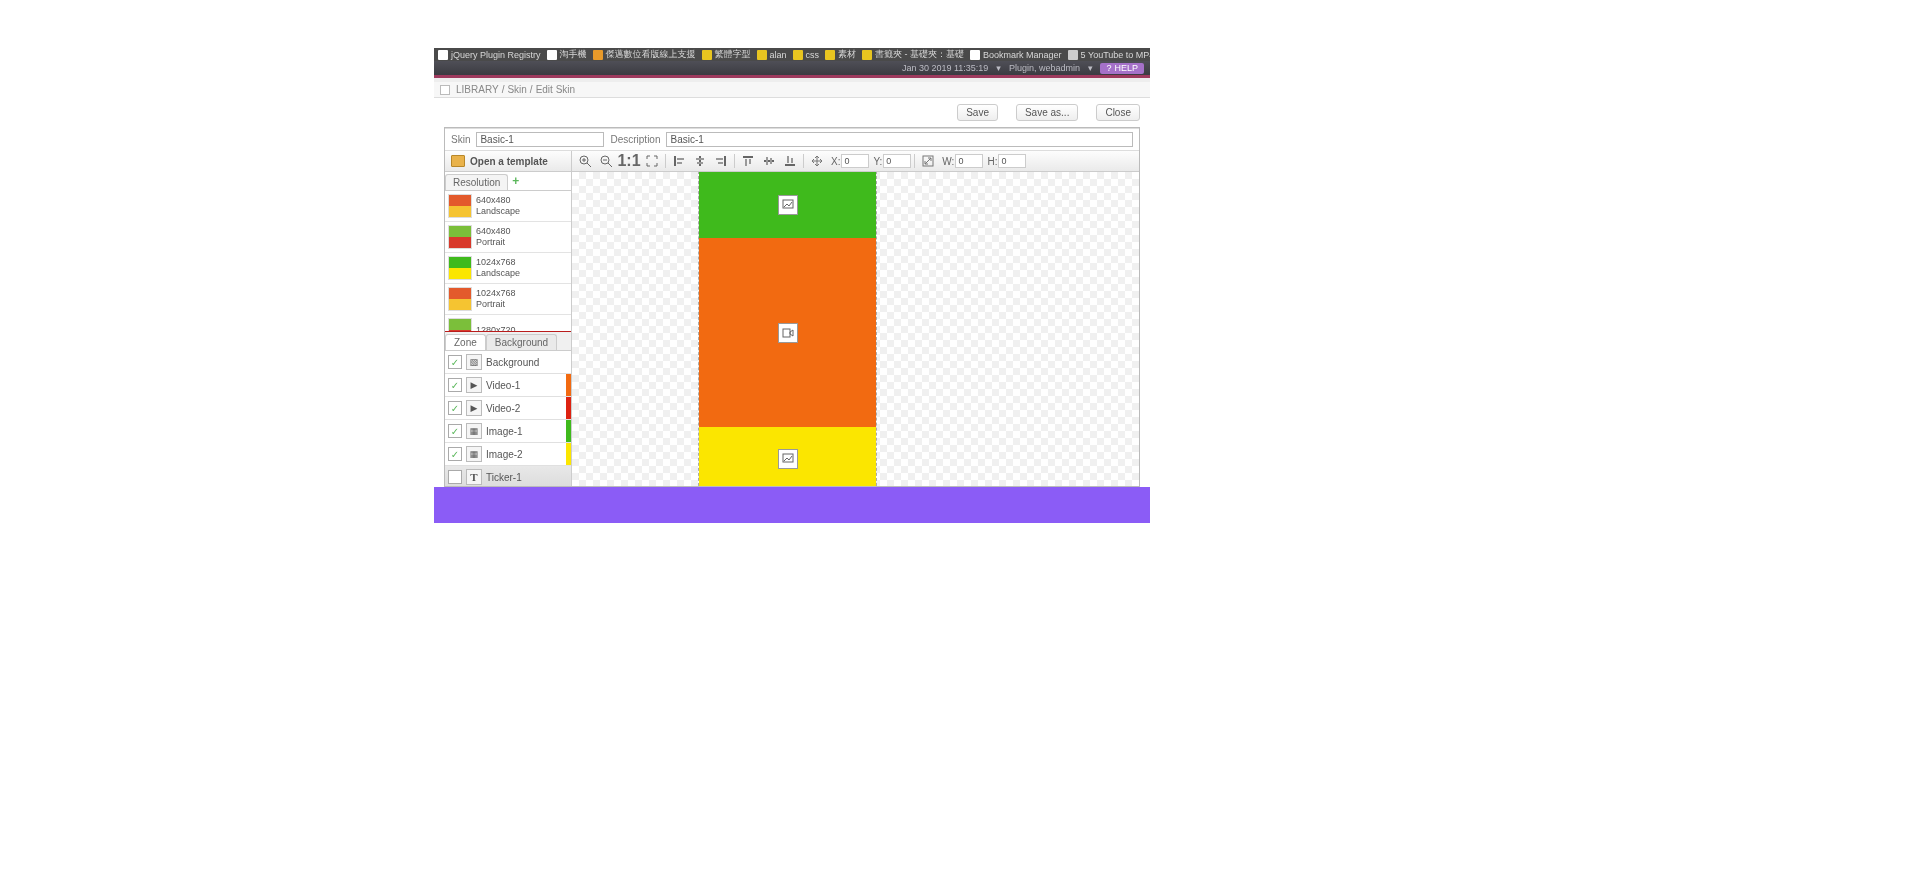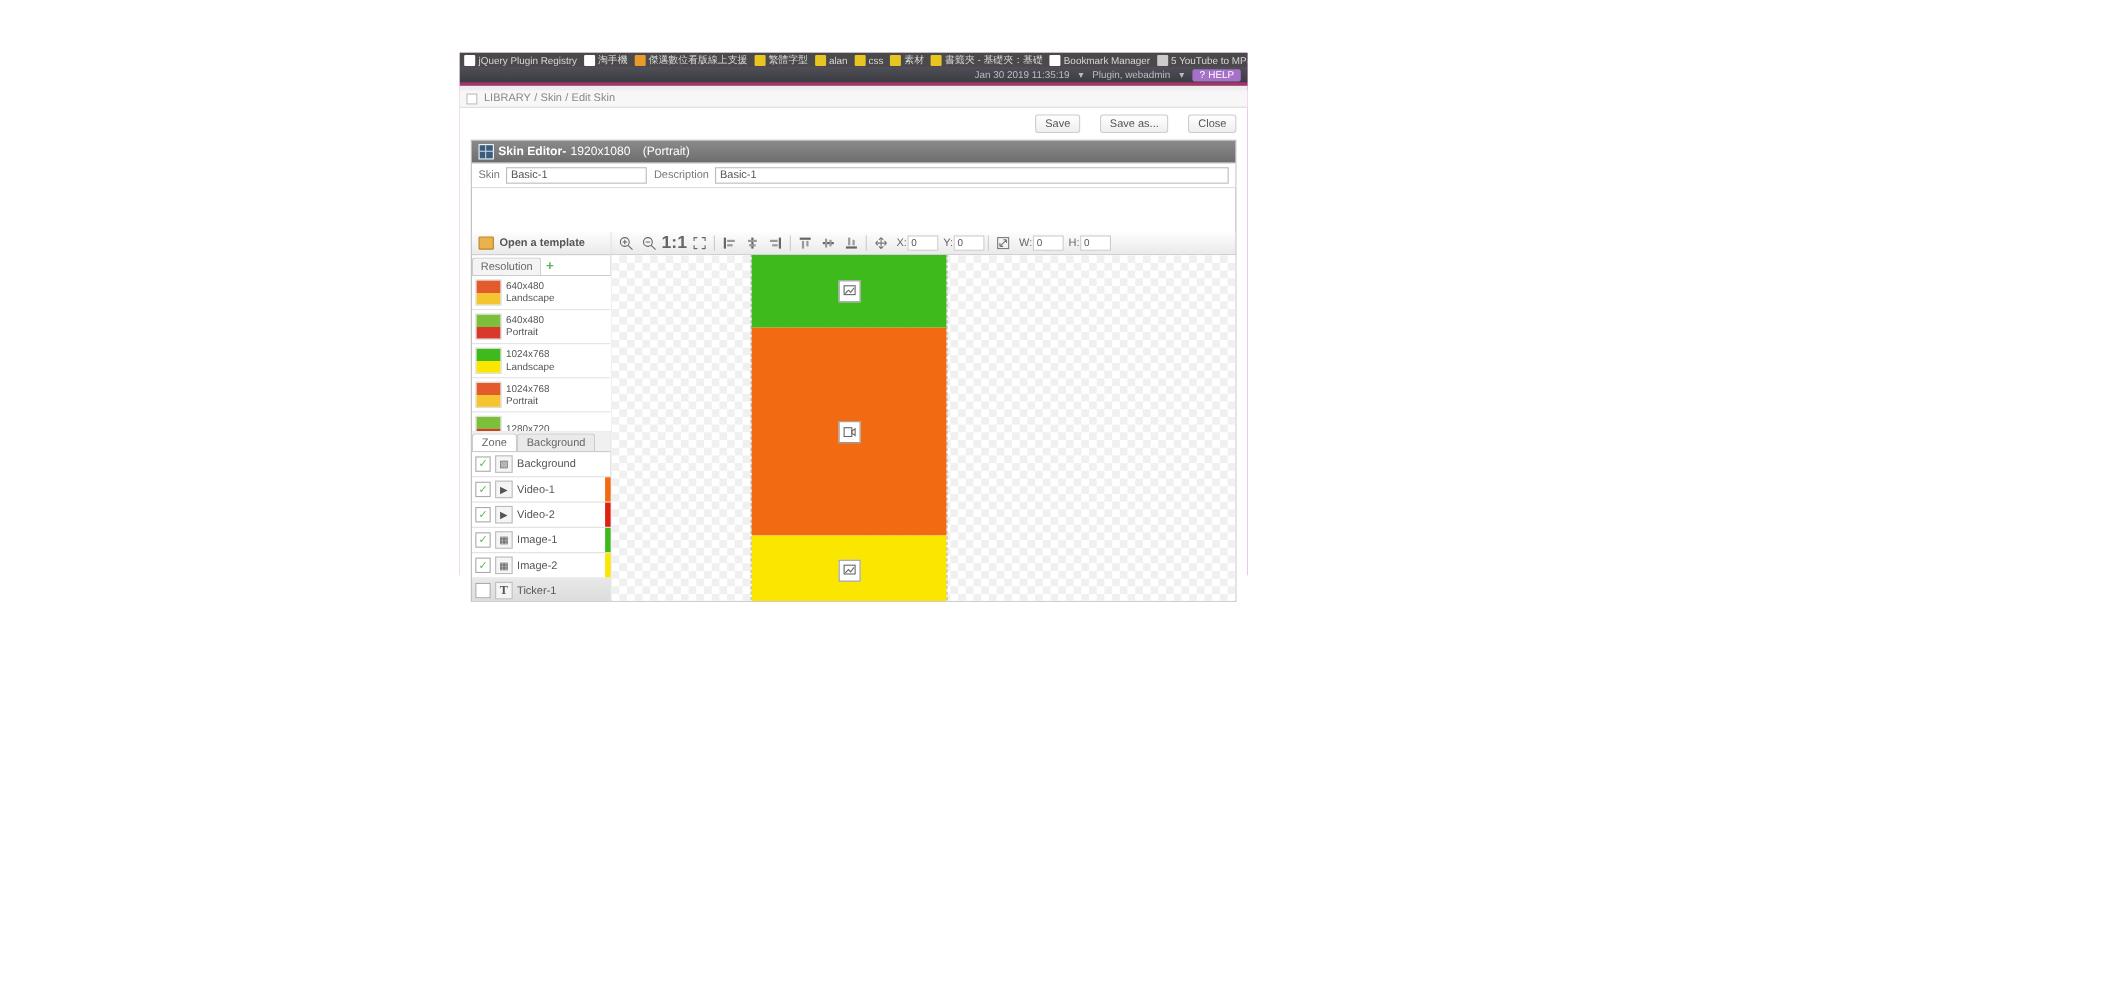--- a/index.html
+++ b/index.html
@@ -1,17 +1,17 @@
 <!DOCTYPE html>
 <html><head>
 <meta charset="utf-8">
 <style>
   html,body{margin:0;padding:0;font-family:Arial,Helvetica,sans-serif;font-size:11px;color:#333;background:#fff;}
   .viewport{position:relative;width:1920px;height:894px;overflow:hidden;}
-  .app{position:absolute;left:418px;top:48px;width:716px;height:475px;background:#a21caf;}
+  .app{position:absolute;left:434px;top:48px;width:716px;height:475px;background:#8b5cf6;}
   
   .bookmarks{height:13px;background:#4a4a4a;display:flex;align-items:center;gap:6px;padding:0 4px;color:#d8d8d8;font-size:9px;overflow:hidden;white-space:nowrap;}
   .bm{display:flex;align-items:center;gap:3px;flex:0 0 auto;}
   .bm .bi{width:10px;height:10px;border-radius:1px;display:inline-block;}
   
   .hdrdark{height:14px;background:linear-gradient(#4f4f57,#3b3b42);display:flex;align-items:center;justify-content:flex-end;gap:8px;padding:0 6px;color:#bcbcc4;font-size:9px;}
   .help-btn{background:#a571c9;color:#fff;padding:0 6px;border-radius:2px;display:flex;align-items:center;gap:3px;height:11px;}
   .hdrred{height:3px;background:#9e3a5e;}
   .hdrlight{height:4px;background:#eee;}
   
@@ -22,21 +22,21 @@
   .btn{background:linear-gradient(#fff,#eee);border:1px solid #ccc;border-radius:3px;padding:2px 8px;font-size:10px;color:#555;cursor:pointer;}
   
   .editor{margin:0 10px;border:1px solid #bbb;}
   .ed-title{background:linear-gradient(#8a8a8a,#6d6d6d);color:#fff;padding:3px 6px;font-size:11px;display:flex;align-items:center;gap:4px;}
   .ed-title .winicon{width:12px;height:12px;background:#3b5c7a;border:1px solid #fff;position:relative;display:inline-flex;}
   .ed-title .winicon::before{content:"";position:absolute;left:5px;top:0;width:1px;height:100%;background:#c8d4e0;}
   .ed-title .winicon::after{content:"";position:absolute;top:5px;left:0;height:1px;width:100%;background:#c8d4e0;}
   .namebar{display:flex;gap:6px;align-items:center;background:#fff;border-top:1px solid #ddd;border-bottom:1px solid #ddd;padding:3px 6px;}
   .namebar label{color:#777;font-size:10px;}
   .namebar input{border:1px solid #bbb;font-size:10px;padding:1px 3px;color:#555;background:#fff;}
-  .ed-body{display:flex;height:335px;margin-top:40px;}
+  .ed-body{display:flex;height:335px;}
   
   .left{width:126px;border-right:1px solid #ccc;display:flex;flex-direction:column;}
   .open-tpl{background:linear-gradient(#fdfdfd,#eaeaea);border-bottom:1px solid #ccc;padding:4px 6px;display:flex;align-items:center;gap:5px;font-size:10px;font-weight:bold;color:#555;cursor:pointer;}
   .open-tpl .folder{width:12px;height:10px;background:#e9b24a;border-radius:1px;border:1px solid #b88729;}
   .res-head{display:flex;align-items:center;gap:4px;border-bottom:1px solid #ccc;}
   .res-tab{padding:2px 7px;font-size:10px;color:#666;background:#f4f4f4;border:1px solid #ccc;border-bottom:none;border-radius:3px 3px 0 0;margin-top:2px;}
   .plus{color:#5bb75b;font-weight:bold;font-size:12px;cursor:pointer;}
   .res-list{flex:0 0 auto;height:140px;overflow-y:auto;background:#fff;border-bottom:1px solid #b91c1c;}
   .res-item{display:flex;align-items:center;gap:4px;border-bottom:1px solid #e3e3e3;padding:3px 3px;cursor:pointer;}
   .res-item .thumb{width:22px;height:22px;border:1px solid #ddd;flex:0 0 auto;}
@@ -143,24 +143,20 @@
       <span>Edit Skin</span>
     </div>
 
     <div class="topbtns">
       <button class="btn">Save</button>
       <button class="btn">Save as...</button>
       <button class="btn">Close</button>
     </div>
 
     <div class="editor">
-      <div class="ed-title">
-        <span class="winicon"></span>
-        <b>Skin Editor-</b><span>1920x1080</span>&nbsp;<span>(Portrait)</span>
-      </div>
       <div class="namebar">
         <label>Skin</label>
         <input style="width: 120px;" value="Basic-1">
         <label>Description</label>
         <input style="flex: 1 1 0%;" value="Basic-1">
       </div>
       <div class="ed-body">
 
         <div class="left">
           <div class="open-tpl">

